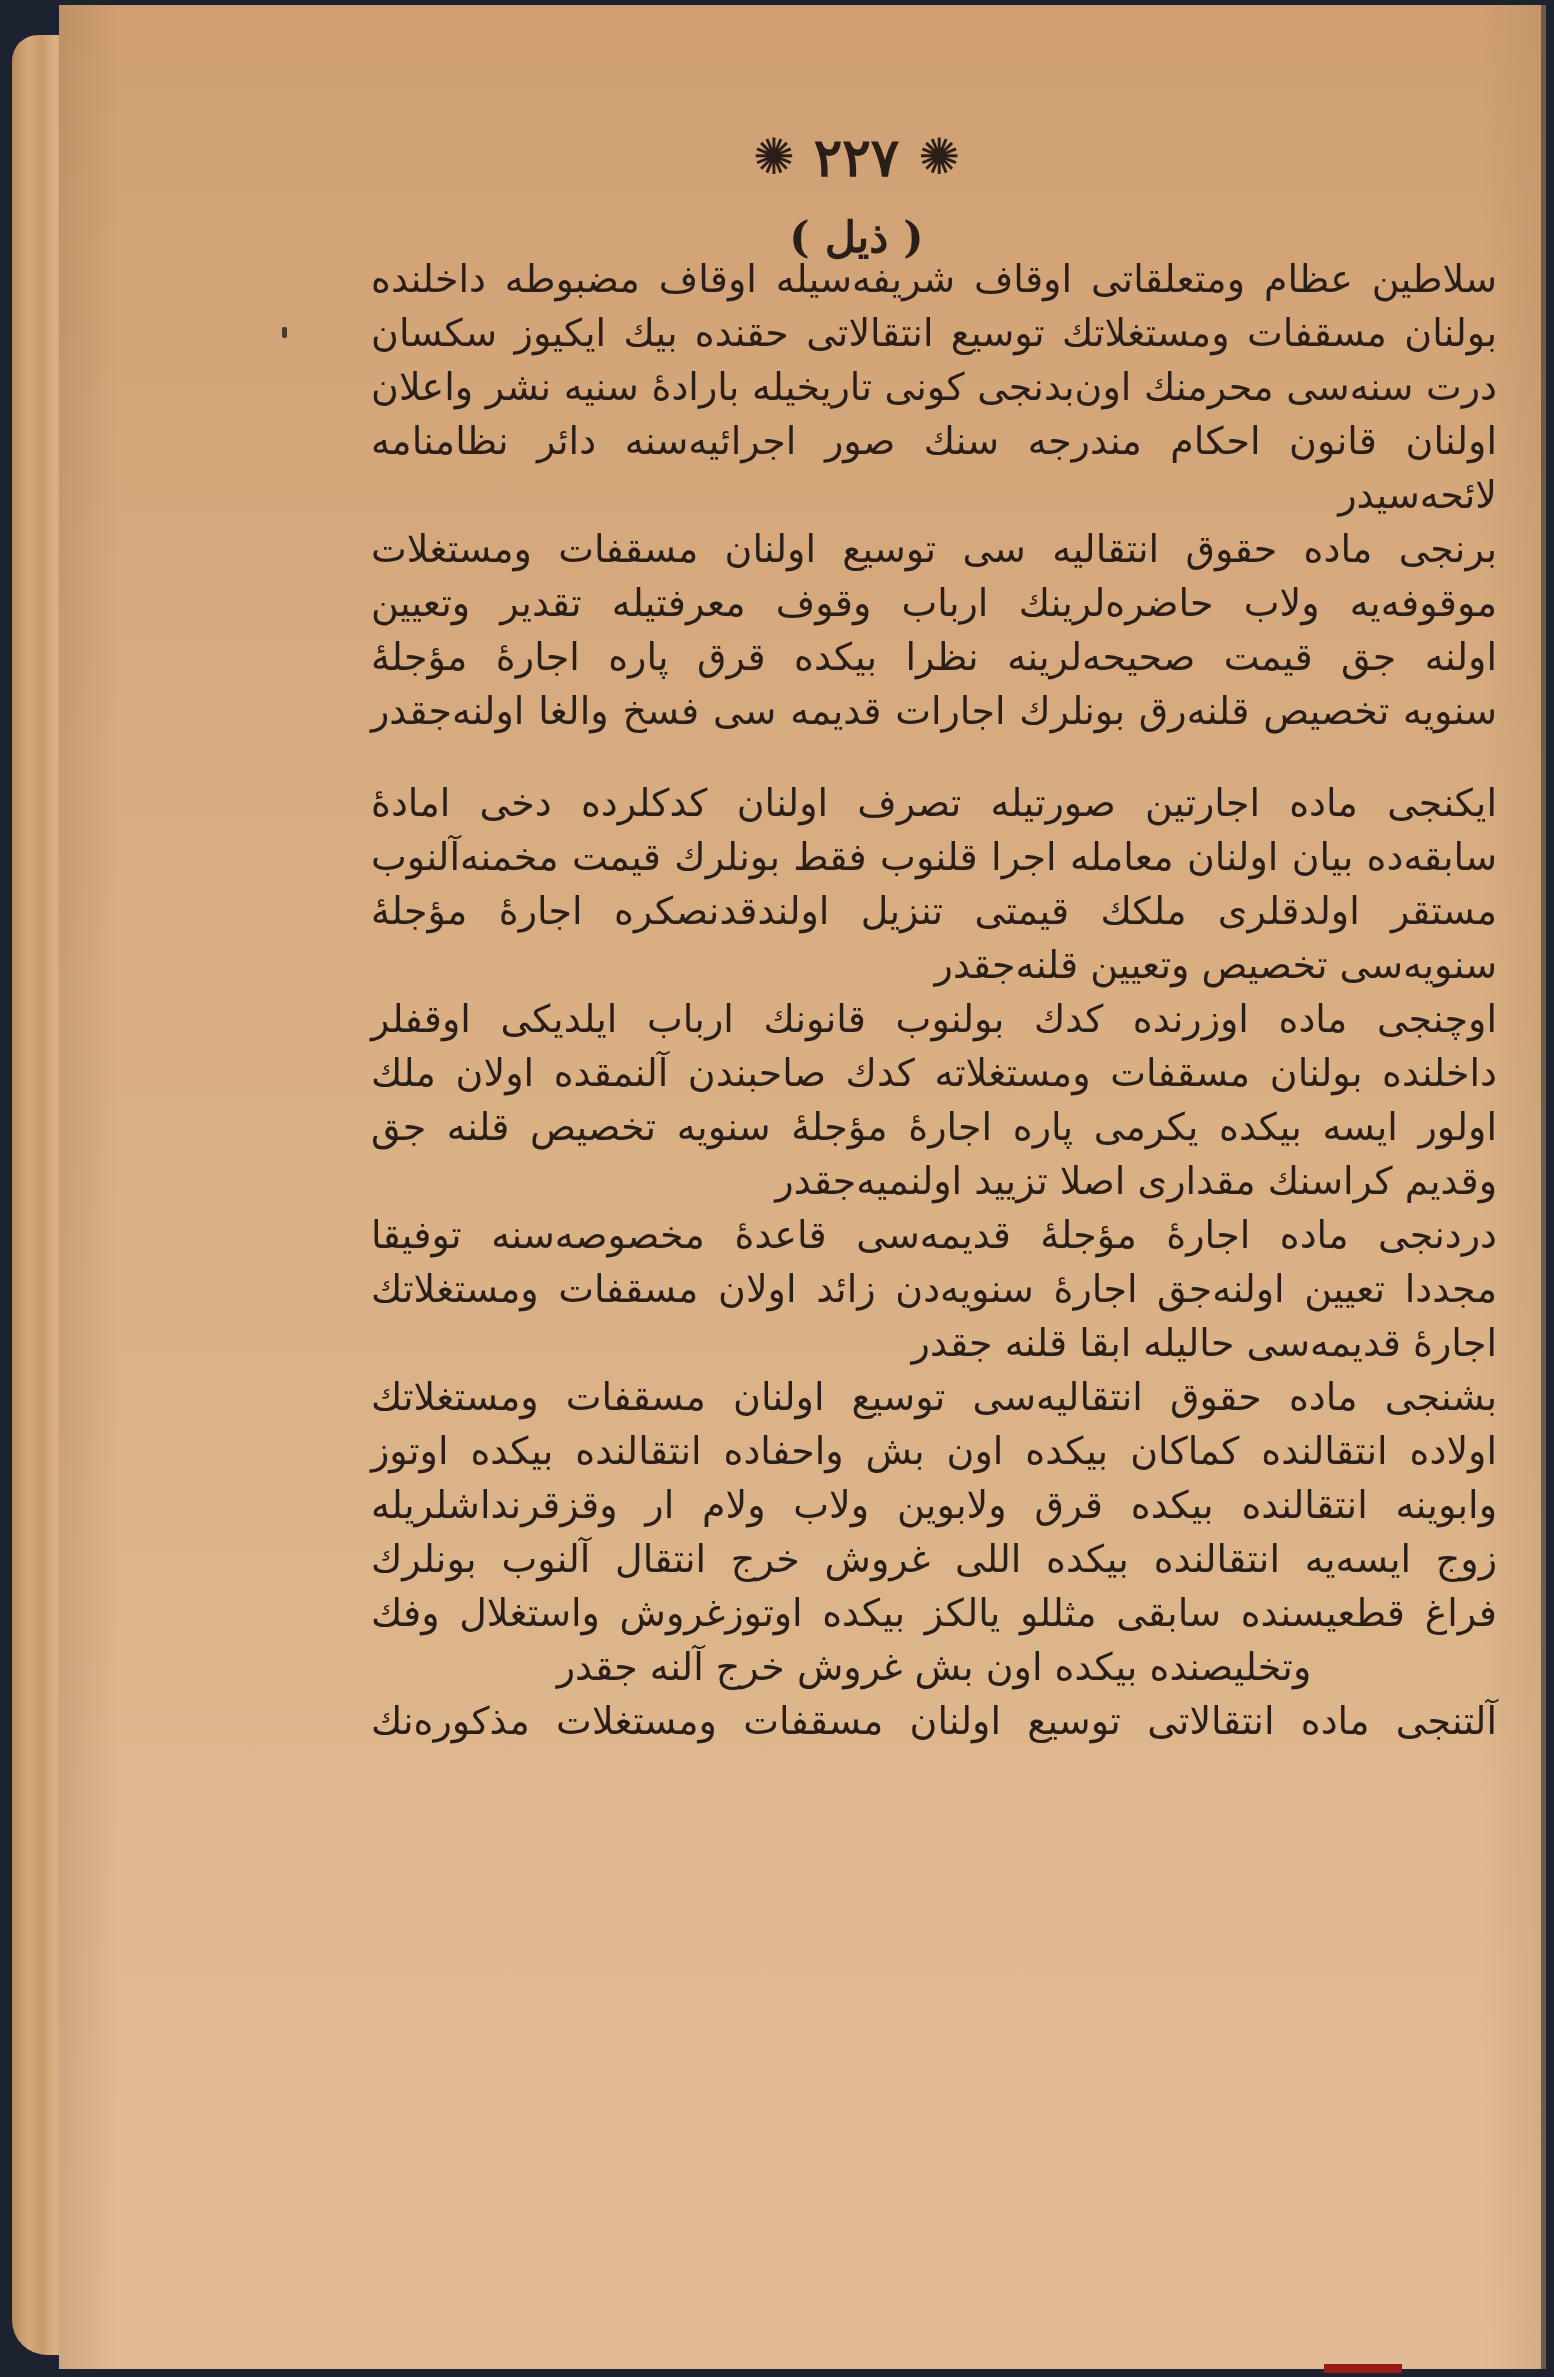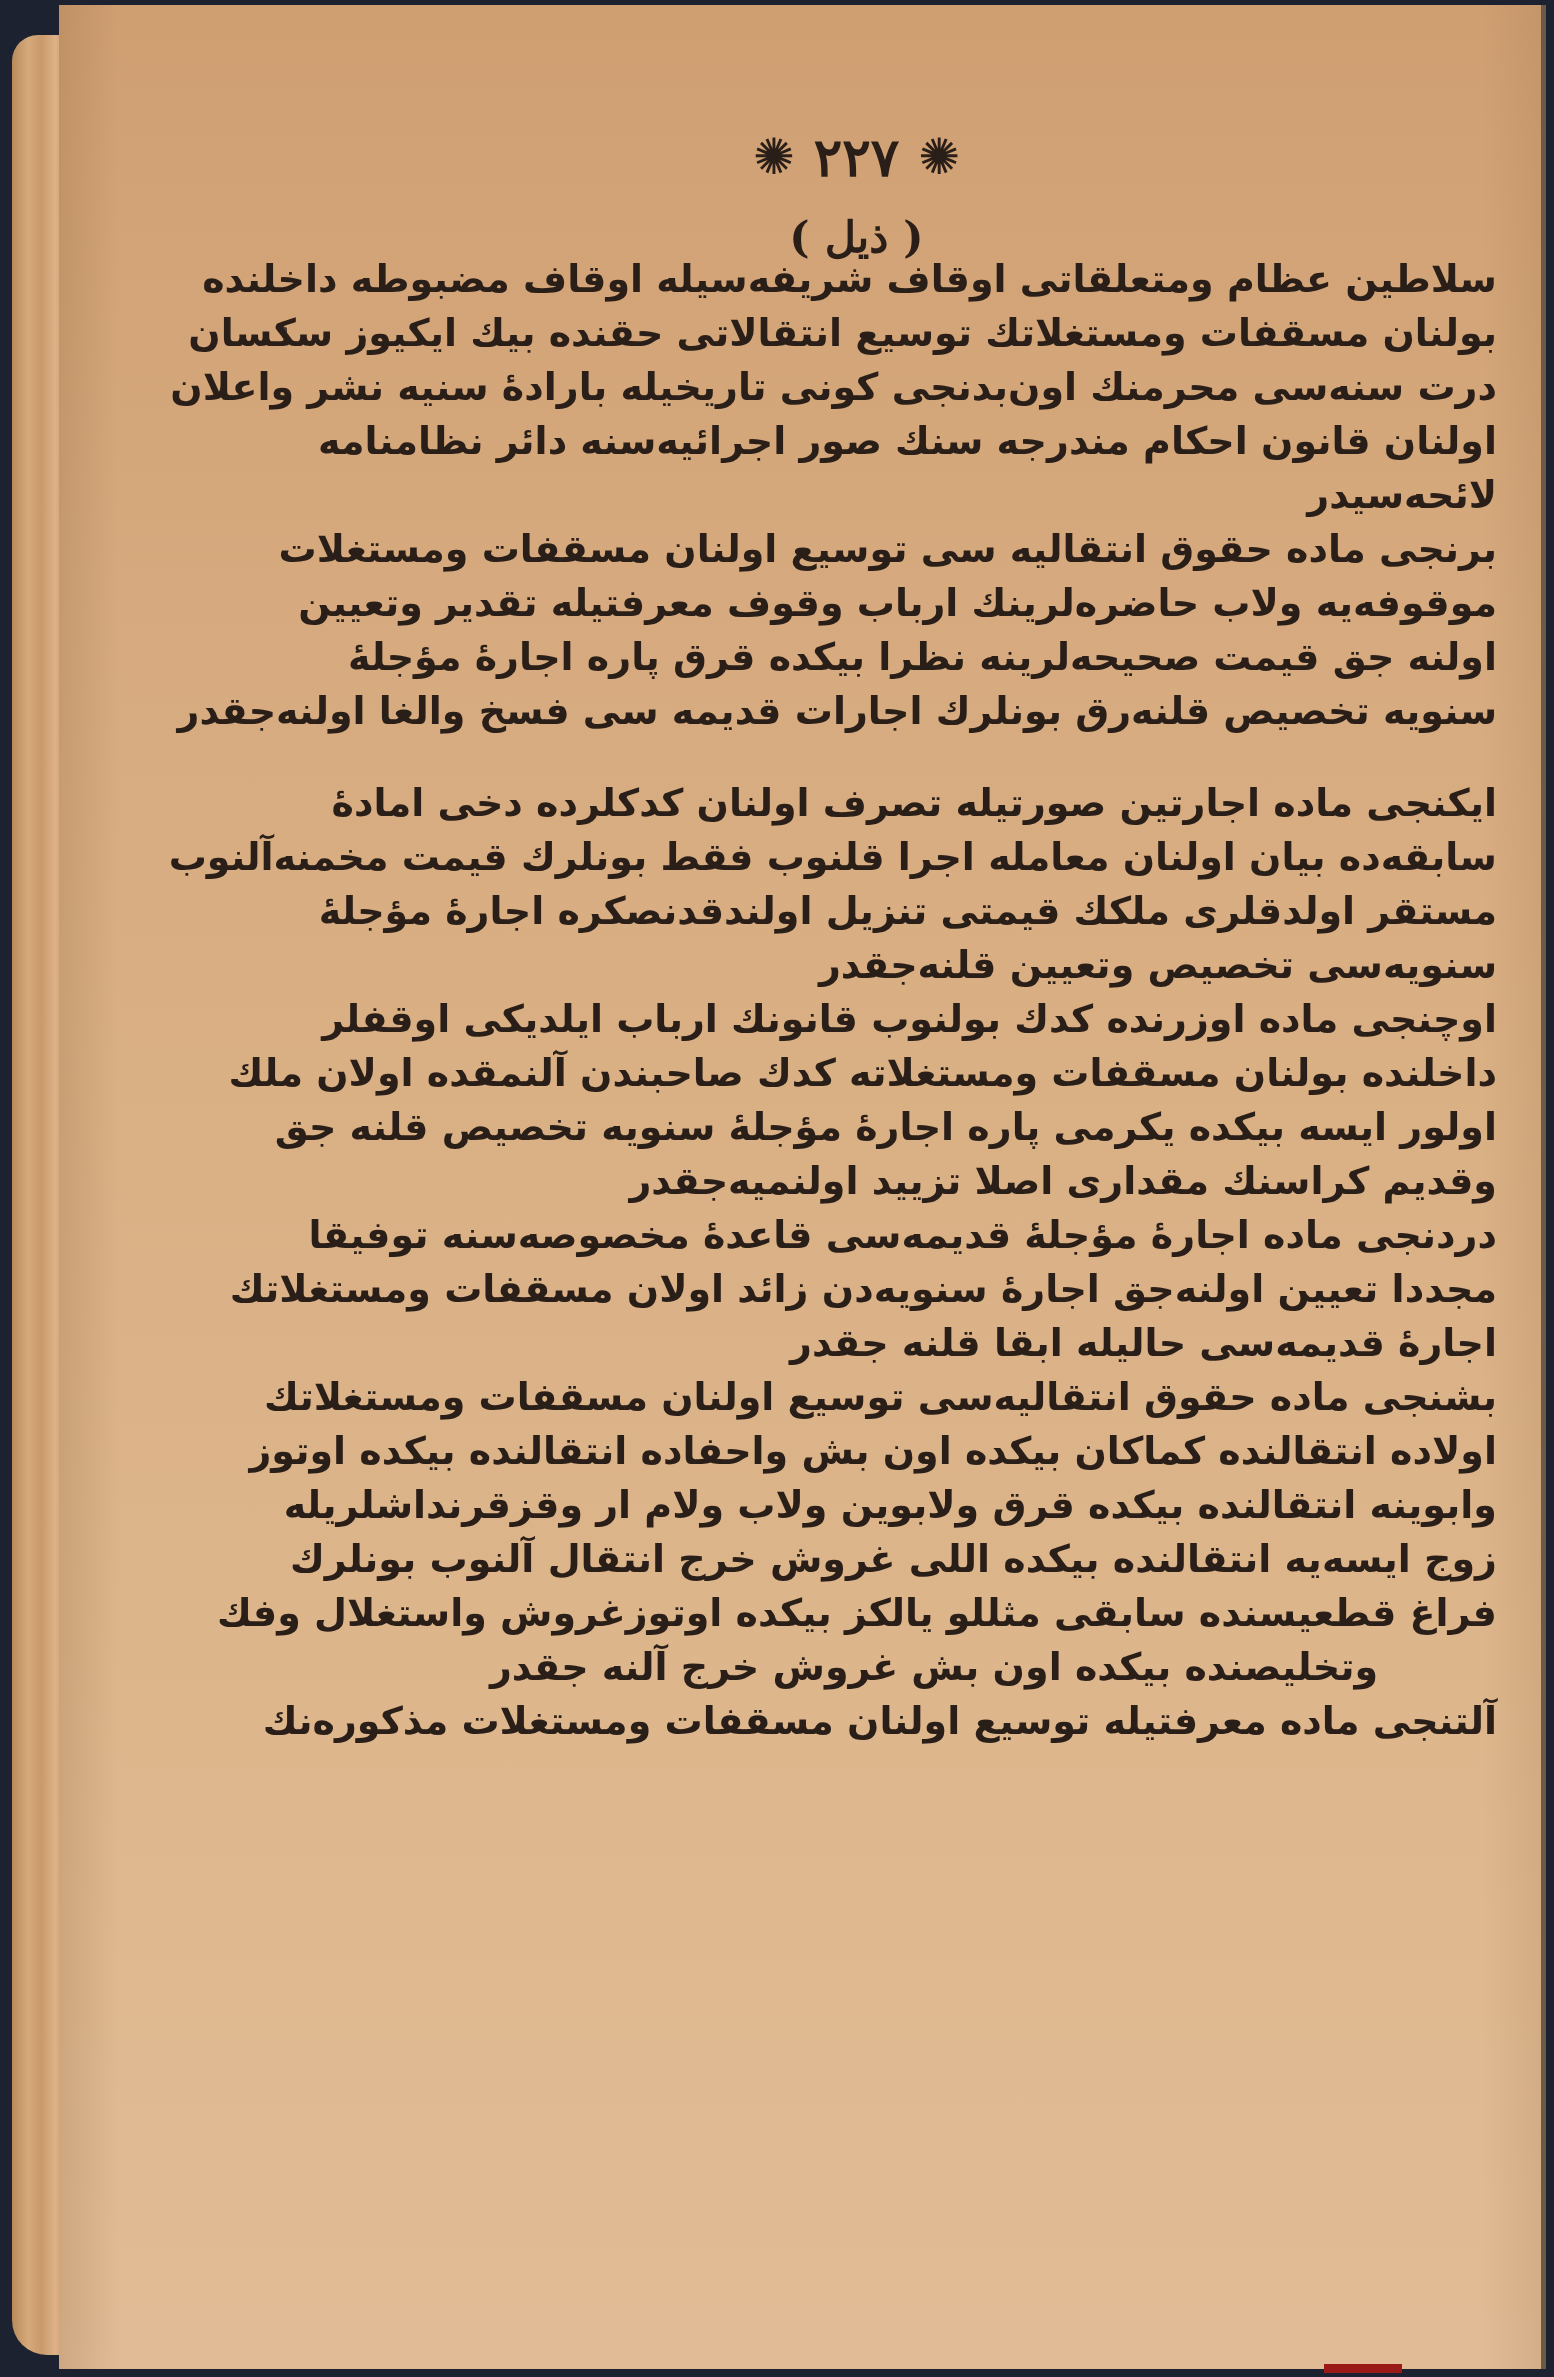--- a/index.html
+++ b/index.html
@@ -36,21 +36,21 @@
   }
   .ornament { font-size: 50px; line-height: 1; color: #2a1e18; }
   .pagenum { font-family: "DejaVu Serif", serif; font-size: 53px; font-weight: bold; direction: rtl; }
   .section-title {
     margin-top: 24px; margin-left: 113px;
     font-family: "DejaVu Serif", serif; font-size: 43px; font-weight: bold; direction: rtl;
   }
   .body {
     position: absolute; left: 312px; width: 1126px; top: 247px;
     direction: rtl; text-align: justify;
-    font-family: "DejaVu Sans", sans-serif; font-weight: bold;
+    font-family: "DejaVu Sans", sans-serif; font-weight: normal;
     font-size: 38px; line-height: 54px; color: #2a1e18;
   }
   .line { display: block; white-space: nowrap; text-align: justify; text-align-last: justify; }
   .line.short { text-align-last: right; }
   .line.center { text-align-last: center; }
   .gap { height: 38px; }
   .dot-mark { position: absolute; width: 5.2px; height: 10.4px; background: #4a3a30; border-radius: 1.7px; }
 </style>
 </head>
 <body>
@@ -112,17 +112,17 @@
     <div>
       <span class="line">بشنجی ماده   حقوق انتقالیه‌سی توسیع اولنان مسقفات ومستغلاتك</span>
       <span class="line">اولاده انتقالنده کماکان بیکده اون بش واحفاده انتقالنده بیکده اوتوز</span>
       <span class="line">وابوینه انتقالنده بیکده قرق ولابوین ولاب ولام ار وقزقرنداشلریله</span>
       <span class="line">زوج ایسه‌یه انتقالنده بیکده اللی غروش خرج انتقال آلنوب بونلرك</span>
       <span class="line">فراغ قطعیسنده سابقی مثللو یالکز بیکده اوتوزغروش واستغلال وفك</span>
       <span class="line center">وتخلیصنده بیکده اون بش غروش خرج آلنه جقدر</span>
     </div>
 
     <div>
-      <span class="line">آلتنجی ماده   معرفتیله توسیع اولنان مسقفات ومستغلات مذکوره‌نك</span>
+      <span class="line">آلتنجی ماده   انتقالاتی توسیع اولنان مسقفات ومستغلات مذکوره‌نك</span>
     </div>
   </div>
 </div>
 
 
 </body></html>

